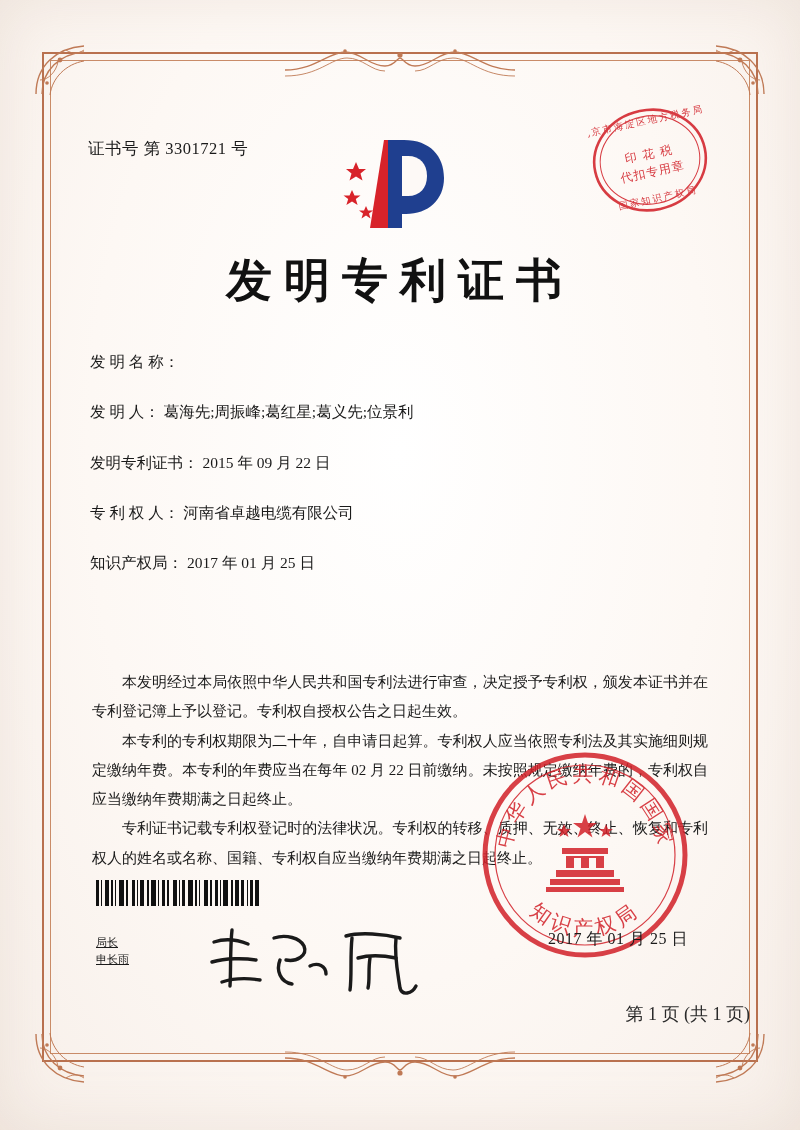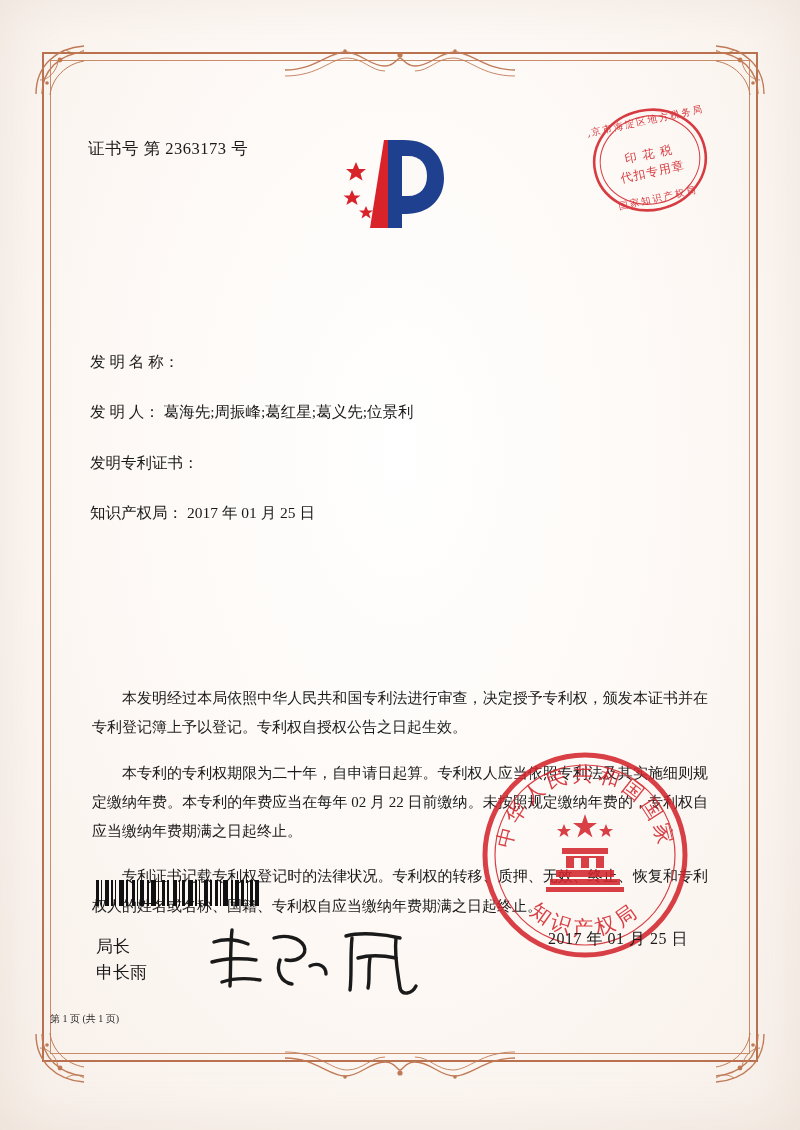--- a/index.html
+++ b/index.html
@@ -163,21 +163,21 @@
     position: absolute;
     left: 42px;
     top: 608px;
     width: 616px;
     font-size: 15px;
     line-height: 1.95;
     color: #1a1a1a;
     text-align: justify;
   }
   .body-text p {
-    margin: 16px 0 0 0;
+    margin: 0 0 0 0;
     text-indent: 2em;
   }
 
   
   .barcode {
     position: absolute;
     left: 46px;
     top: 820px;
     width: 210px;
     height: 26px;
@@ -189,23 +189,24 @@
     display: block;
     background: #111;
     height: 100%;
   }
 
   
   .sig-label {
     position: absolute;
     left: 46px;
     top: 874px;
-    font-size: 17px;
+    font-size: 11px;
     line-height: 1.55;
     color: #1a1a1a;
+    text-decoration: underline;
   }
   .signature {
     position: absolute;
     left: 150px;
     top: 862px;
     width: 250px;
     height: 76px;
   }
   .signature svg { display:block; width:100%; height:100%; }
 
@@ -228,22 +229,22 @@
     color: #1a1a1a;
     letter-spacing: 0.5px;
     white-space: nowrap;
   }
 
   .page-footer {
     position: absolute;
     left: 0;
     right: 0;
     bottom: 28px;
-    text-align: left;
-    font-size: 10px;
+    text-align: right;
+    font-size: 18px;
     color: #2a2a2a;
   }
 </style>
 </head>
 <body>
 
 <div class="page">
   <div class="paper-tint"></div>
 
   <div class="border-outer"></div>
@@ -320,21 +321,21 @@
         <path d="M0 32 C34 32 46 14 62 14 C78 14 86 27 100 27 M130 27 C144 27 152 14 168 14 C184 14 196 32 230 32" stroke-width="0.9"></path>
         <circle cx="115" cy="11" r="2.6" fill="#c07a56" stroke="none"></circle>
         <circle cx="60" cy="7" r="1.8" fill="#c07a56" stroke="none"></circle>
         <circle cx="170" cy="7" r="1.8" fill="#c07a56" stroke="none"></circle>
       </g>
     </svg>
   </div>
 
   <div class="content">
 
-    <div class="cert-number">证书号 第 2363173 号</div>
+    <div class="cert-number">证书号 第 3301721 号</div>
 
     <div class="emblem">
       <svg viewBox="0 0 148 110">
         <path d="M62 12 L78 12 C104 12 118 28 118 50 C118 72 102 86 80 86 L76 86 L76 100 L62 100 Z" fill="#1f3f8f"></path>
         <path d="M76 28 L82 28 C94 28 101 36 101 48 C101 60 94 68 82 68 L76 68 Z" fill="#fdf9f6"></path>
         <path d="M62 12 L62 100 L44 100 L58 12 Z" fill="#d8232a"></path>
         <g fill="#d8232a">
           <polygon points="30,34 33,41 40,41 34.5,45.5 36.5,52.5 30,48.5 23.5,52.5 25.5,45.5 20,41 27,41"></polygon>
           <polygon points="26,62 28.5,67.5 34.5,67.5 29.8,71 31.6,77 26,73.4 20.4,77 22.2,71 17.5,67.5 23.5,67.5"></polygon>
           <polygon points="40,78 42,82.5 47,82.5 43,85.5 44.5,90.5 40,87.5 35.5,90.5 37,85.5 33,82.5 38,82.5"></polygon>
@@ -348,31 +349,37 @@
           <ellipse cx="62" cy="62" rx="56" ry="50" fill="none" stroke="#d2222a" stroke-width="2.6"></ellipse>
           <ellipse cx="62" cy="62" rx="50" ry="44" fill="none" stroke="#d2222a" stroke-width="1"></ellipse>
           <text x="62" y="60" text-anchor="middle" fill="#d2222a" font-family="DejaVu Serif, serif" font-size="12" letter-spacing="1">印 花 税</text>
           <text x="62" y="78" text-anchor="middle" fill="#d2222a" font-family="DejaVu Serif, serif" font-size="12" letter-spacing="1">代扣专用章</text>
           <text x="62" y="26" text-anchor="middle" fill="#d2222a" font-family="DejaVu Serif, serif" font-size="9.5" letter-spacing="2">北京市海淀区地方税务局</text>
           <text x="62" y="104" text-anchor="middle" fill="#d2222a" font-family="DejaVu Serif, serif" font-size="9.5" letter-spacing="2">国家知识产权局</text>
         </g>
       </svg>
     </div>
 
+    <div class="title">发明专利证书</div>
 
     <div class="fields">
       <div class="field-row">
         <span class="field-label">发 明 名 称：</span>
       </div>
       <div class="field-row">
         <span class="field-label">发 明 人：</span>
         <span class="field-value">葛海先;周振峰;葛红星;葛义先;位景利</span>
       </div>
       <div class="field-row">
         <span class="field-label">发明专利证书：</span>
+        <span class="field-value">2015 年 09 月 22 日</span>
+      </div>
+      <div class="field-row">
+        <span class="field-label">专 利 权 人：</span>
+        <span class="field-value">河南省卓越电缆有限公司</span>
       </div>
       <div class="field-row">
         <span class="field-label">知识产权局：</span>
         <span class="field-value">2017 年 01 月 25 日</span>
       </div>
     </div>
 
     <div class="body-text">
       <p>本发明经过本局依照中华人民共和国专利法进行审查，决定授予专利权，颁发本证书并在专利登记簿上予以登记。专利权自授权公告之日起生效。</p>
       <p>本专利的专利权期限为二十年，自申请日起算。专利权人应当依照专利法及其实施细则规定缴纳年费。本专利的年费应当在每年 02 月 22 日前缴纳。未按照规定缴纳年费的，专利权自应当缴纳年费期满之日起终止。</p>

